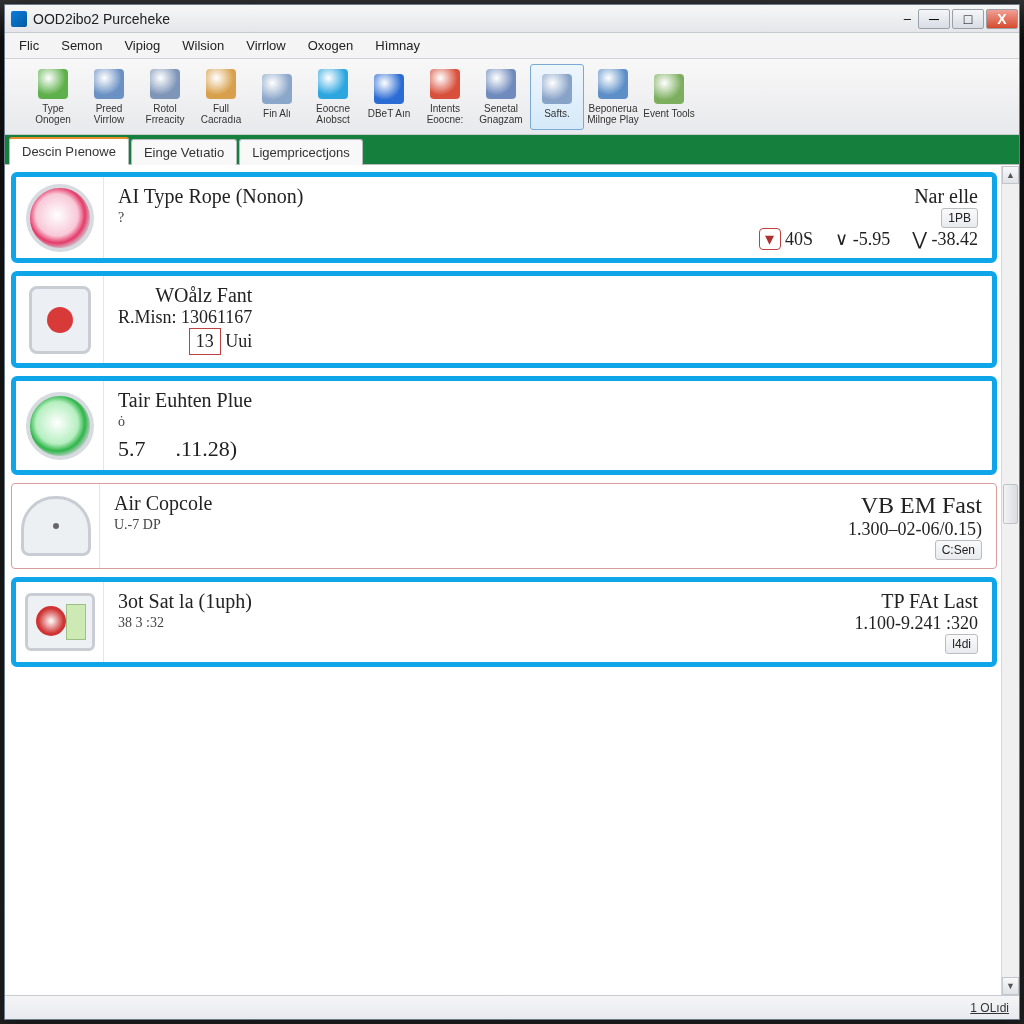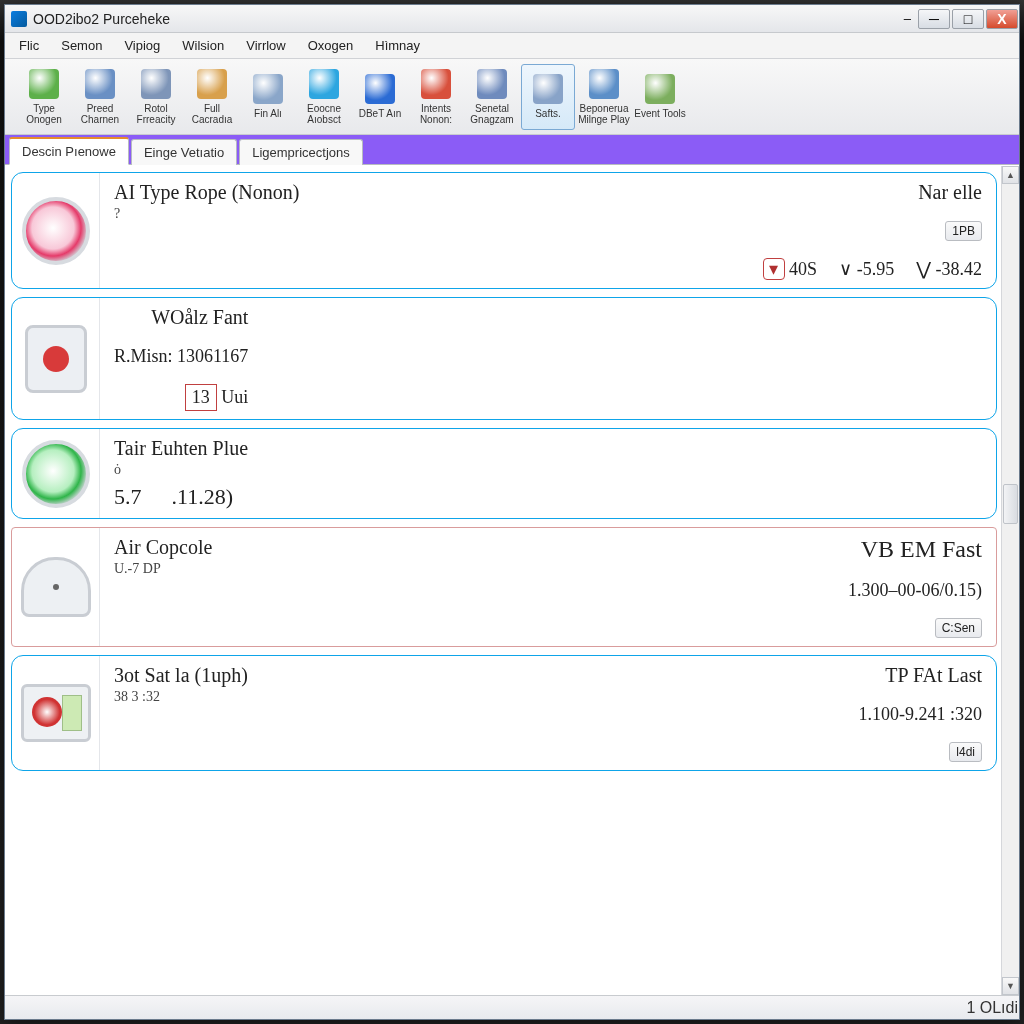--- a/index.html
+++ b/index.html
@@ -52,21 +52,21 @@
   }
   .menubar span {
     padding: 3px 10px; color: #222; font-size: 13px;
   }
   
   .toolbar {
     height: 76px;
     background: linear-gradient(to bottom,#f8f8f8,#e8e9ec);
     border-bottom: 1px solid #c8cbcf;
     display: flex; align-items: center;
-    padding: 0 12px; gap: 2px;
+    padding: 0 21px; gap: 2px;
   }
   .tbtn {
     width: 54px; height: 66px;
     border: 1px solid transparent;
     border-radius: 3px;
     display: flex; flex-direction: column;
     align-items: center; justify-content: center;
     font-size: 10px; color: #333; text-align: center;
     line-height: 1.1;
   }
@@ -75,21 +75,21 @@
     background: linear-gradient(to bottom,#eef6fd,#d5e9f8);
   }
   .tbtn .tbicon {
     width: 30px; height: 30px;
     margin-bottom: 4px;
     border-radius: 4px;
   }
   
   .tabbar {
     height: 30px;
-    background: #8b5cf6;
+    background: #15803d;
     border-bottom: 1px solid #b7bbc0;
     display: flex; align-items: flex-end;
     padding: 0 4px;
   }
   .tab {
     padding: 5px 12px;
     border: 1px solid #b7bbc0;
     border-bottom: none;
     background: #f8f8f8;
     font-size: 13px; color: #333;
@@ -128,22 +128,22 @@
     font-size: 9px; color: #555;
   }
   .strack { flex: 1; position: relative; }
   .sthumb {
     position: absolute; left: 1px; right: 1px;
     top: 300px; height: 40px;
     background: linear-gradient(to right,#f2f3f5,#d9dce1);
     border: 1px solid #bfc3c9; border-radius: 2px;
   }
   .card {
-    border: 1px solid #0ea5e9;
-    border-radius: 12px;
+    border: 5px solid #0ea5e9;
+    border-radius: 6px;
     background: #fff;
     margin-bottom: 8px;
     display: flex;
     align-items: stretch;
     overflow: hidden;
   }
   .card.sel { border: 1px solid #d99c9c; border-radius: 4px; }
   .gauge {
     width: 88px;
     display: flex; align-items: center; justify-content: center;
@@ -167,21 +167,21 @@
   .cleft { display: flex; flex-direction: column; gap: 2px; }
   .ctitle { font-size: 20px; font-family: Georgia, serif; }
   .csub { font-size: 14px; color: #444; }
   .cvals { font-size: 22px; margin-top: 4px; }
   .cvals span + span { margin-left: 30px; }
   .cright {
     display: flex; flex-direction: column;
     align-items: flex-end;
     font-family: Georgia, serif;
     font-size: 18px;
-    gap: 17px;
+    gap: 0;
   }
   .smbtn {
     display: inline-block;
     padding: 2px 6px;
     border: 1px solid #b9bcc1;
     border-radius: 3px;
     background: linear-gradient(to bottom,#fafafa,#e8eaee);
     font-size: 12px;
     font-family: "Segoe UI", sans-serif;
   }
@@ -192,21 +192,21 @@
     width: 22px; height: 22px;
     text-align: center;
     line-height: 20px;
     color: #b03030;
   }
   .statusbar {
     height: 24px;
     border-top: 1px solid #c8cbcf;
     background: linear-gradient(to bottom,#f5f5f7,#e8eaee);
     display: flex; align-items: center; justify-content: flex-end;
-    padding: 0 1px; font-size: 16px; color: #333;
+    padding: 0 10px; font-size: 12px; color: #333; text-decoration: underline;
   }
   .rowstats { display: flex; gap: 22px; align-items: flex-end; font-size: 18px; }
 </style>
 </head>
 <body>
 
 <div class="window">
 
   <div class="titlebar">
     <div class="appicon"></div>
@@ -227,21 +227,21 @@
       <span>Hìmnay</span>
     </div>
 
   <div class="toolbar" id="toolbar">
       <div class="tbtn">
         <div class="tbicon" style="background: radial-gradient(circle at 35% 30%, rgb(255, 255, 255), rgb(93, 176, 74) 60%, rgb(93, 176, 74));"></div>
         <div>Type Onogen</div>
       </div>
       <div class="tbtn">
         <div class="tbicon" style="background: radial-gradient(circle at 35% 30%, rgb(255, 255, 255), rgb(106, 144, 196) 60%, rgb(106, 144, 196));"></div>
-        <div>Preed Charnen</div>
+        <div>Preed Virrlow</div>
       </div>
       <div class="tbtn">
         <div class="tbicon" style="background: radial-gradient(circle at 35% 30%, rgb(255, 255, 255), rgb(126, 149, 184) 60%, rgb(126, 149, 184));"></div>
         <div>Rotol Frreacity</div>
       </div>
       <div class="tbtn">
         <div class="tbicon" style="background: radial-gradient(circle at 35% 30%, rgb(255, 255, 255), rgb(216, 160, 76) 60%, rgb(216, 160, 76));"></div>
         <div>Full Cacradıa</div>
       </div>
       <div class="tbtn">
@@ -251,21 +251,21 @@
       <div class="tbtn">
         <div class="tbicon" style="background: radial-gradient(circle at 35% 30%, rgb(255, 255, 255), rgb(45, 166, 224) 60%, rgb(45, 166, 224));"></div>
         <div>Eoocne Aıobsct</div>
       </div>
       <div class="tbtn">
         <div class="tbicon" style="background: radial-gradient(circle at 35% 30%, rgb(255, 255, 255), rgb(43, 107, 212) 60%, rgb(43, 107, 212));"></div>
         <div>DBeT Aın</div>
       </div>
       <div class="tbtn">
         <div class="tbicon" style="background: radial-gradient(circle at 35% 30%, rgb(255, 255, 255), rgb(216, 80, 60) 60%, rgb(216, 80, 60));"></div>
-        <div>Intents Nonon:</div>
+        <div>Intents Eoocne:</div>
       </div>
       <div class="tbtn">
         <div class="tbicon" style="background: radial-gradient(circle at 35% 30%, rgb(255, 255, 255), rgb(111, 139, 189) 60%, rgb(111, 139, 189));"></div>
         <div>Senetal Gnagzam</div>
       </div>
       <div class="tbtn active">
         <div class="tbicon" style="background: radial-gradient(circle at 35% 30%, rgb(255, 255, 255), rgb(136, 163, 200) 60%, rgb(136, 163, 200));"></div>
         <div>Safts.</div>
       </div>
       <div class="tbtn">
@@ -339,21 +339,21 @@
               <div style="position:absolute;left:50%;top:50%;width:6px;height:6px;background:#666;border-radius:50%;transform:translate(-50%,-50%);"></div>
             </div>
           </div>
           <div class="cbody">
             <div class="cleft">
               <div class="ctitle">Air Copcole</div>
               <div class="csub">U.-7     DP</div>
             </div>
             <div class="cright">
               <div style="font-size: 24px;">VB EM Fast</div>
-              <div style="font-size: 18px;">1.300–00-06/0.15)</div>
+              <div style="font-size: 18px;">1.300–02-06/0.15)</div>
               <span class="smbtn">C:Sen</span>
             </div>
           </div>
         </div>
         <div class="card">
           <div class="gauge">
             <div style="width:70px;height:58px;border:3px solid #c9cdd3;border-radius:6px;background:#eef1f4;position:relative;">
               <div style="position:absolute;left:8px;top:10px;width:30px;height:30px;border-radius:50%;background:radial-gradient(circle,#fff,#d03333 60%);"></div>
               <div style="position:absolute;right:6px;top:8px;bottom:8px;width:20px;background:#cdeab4;border:1px solid #9fbf88;"></div>
             </div>

